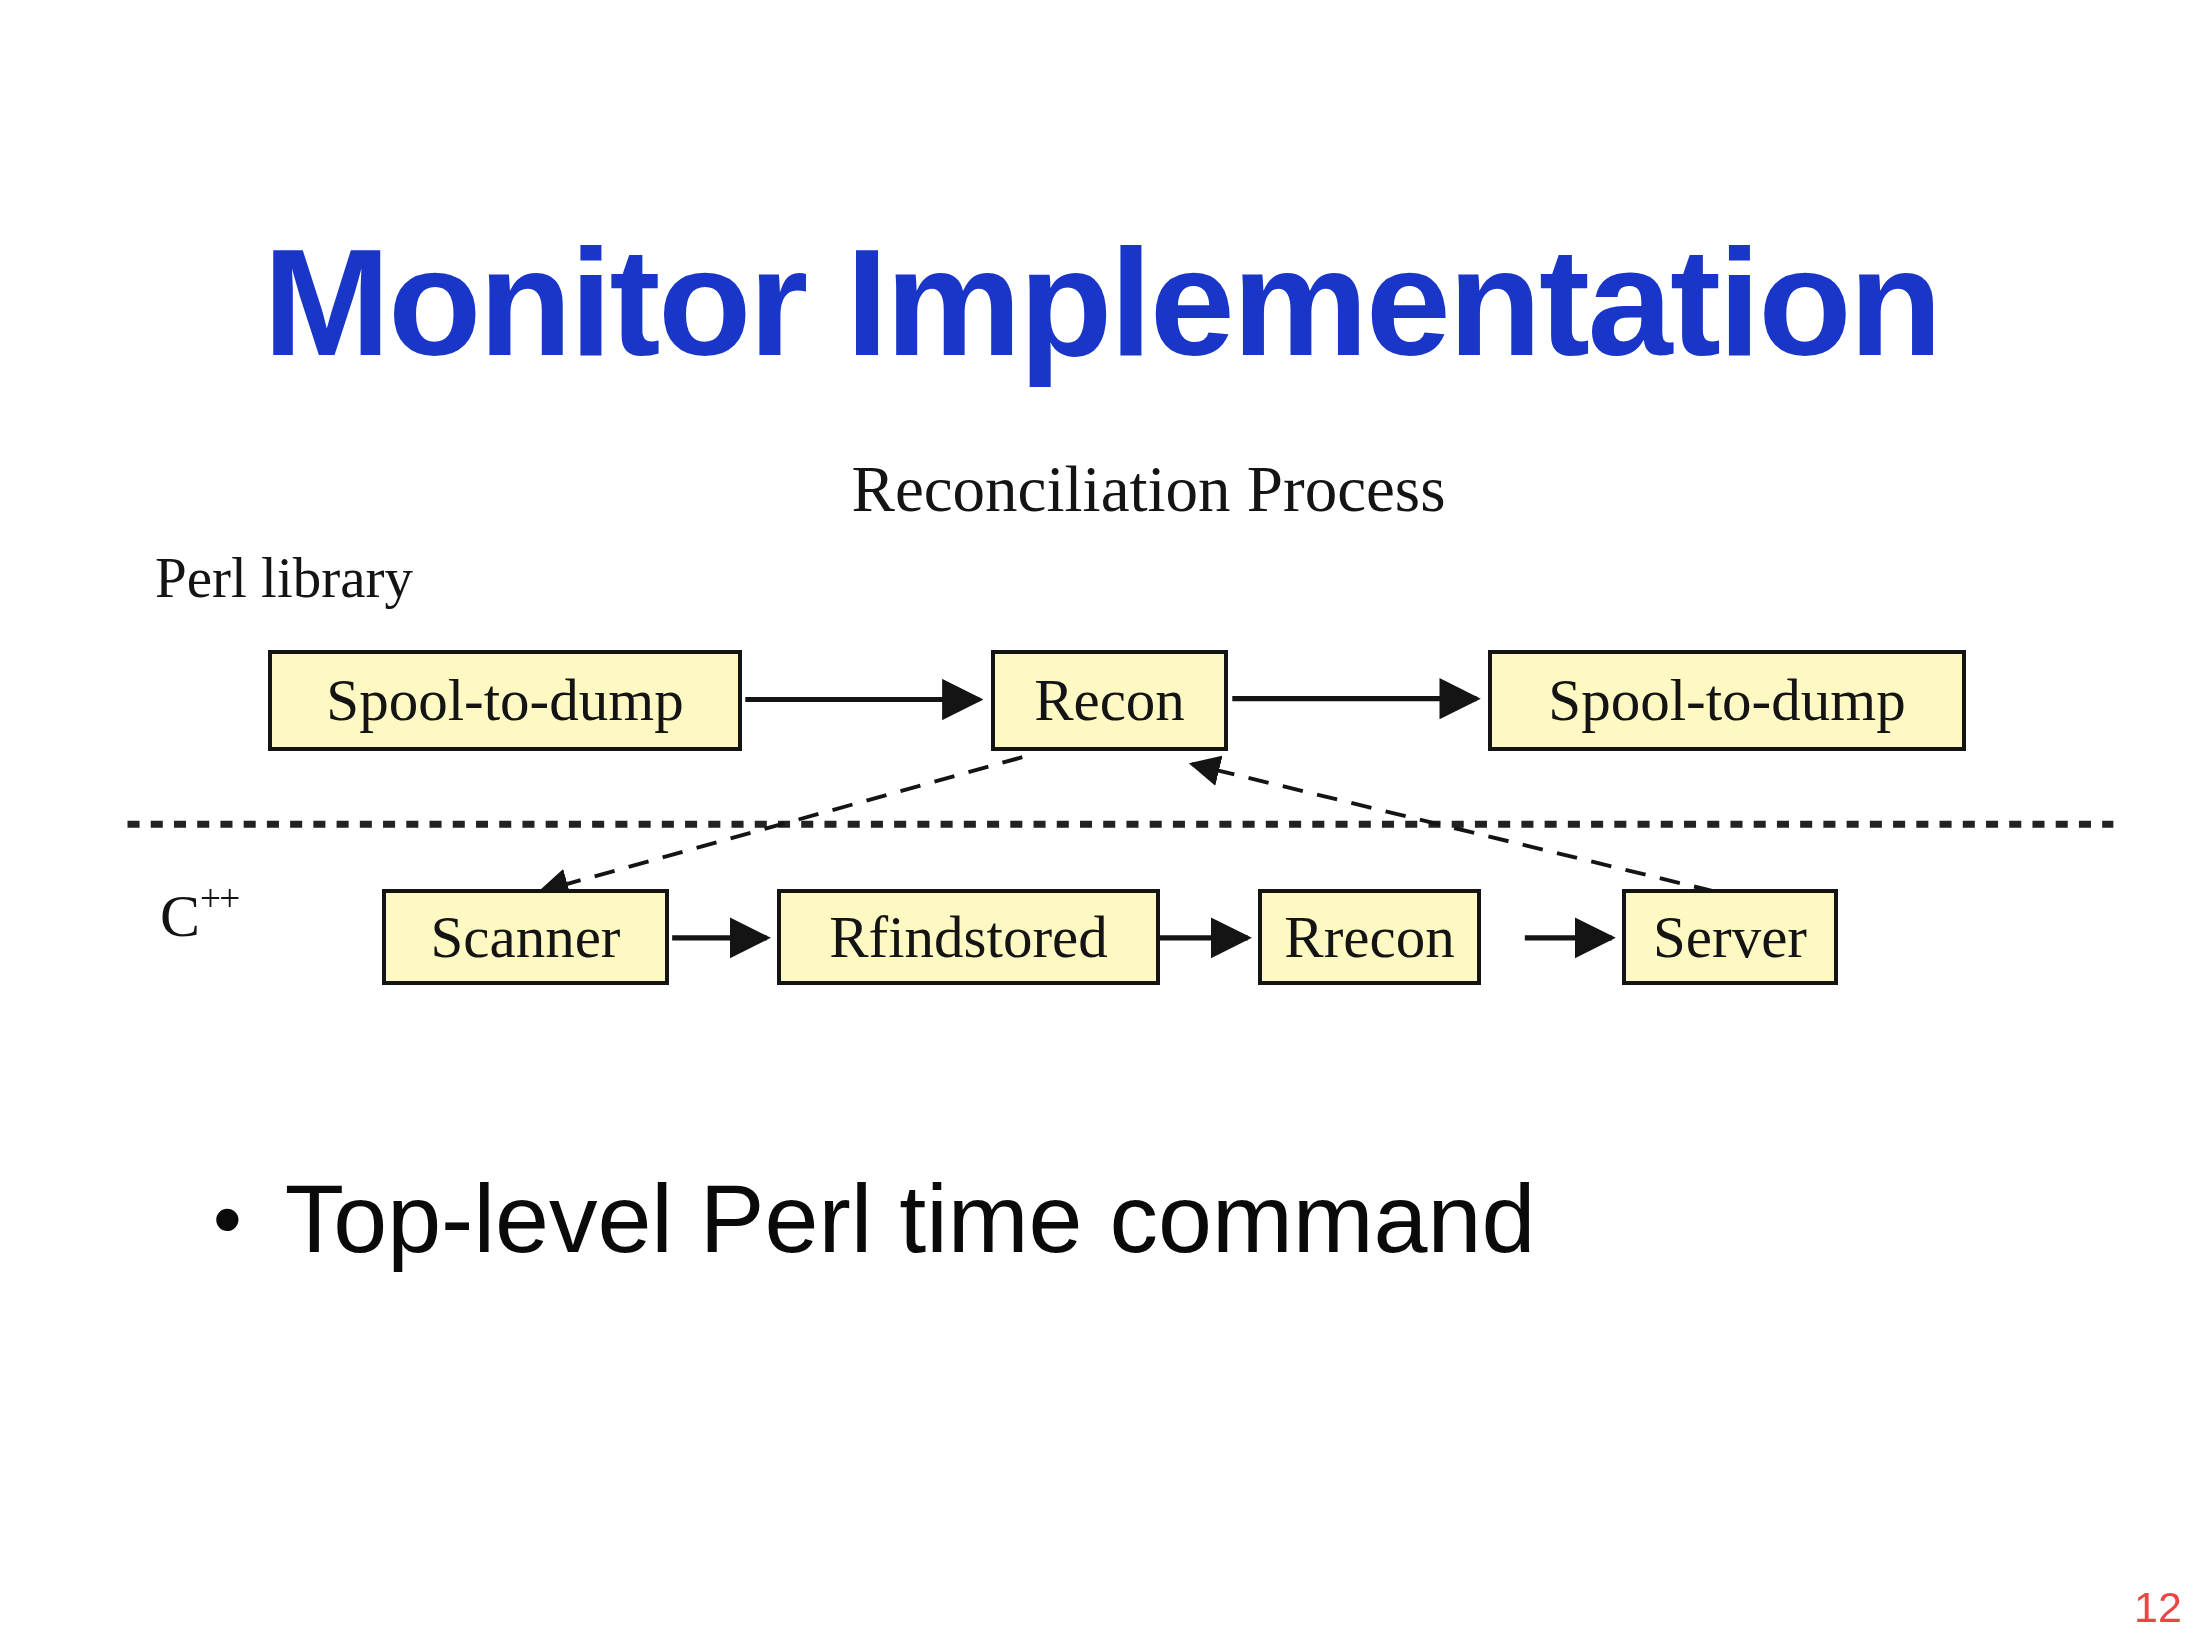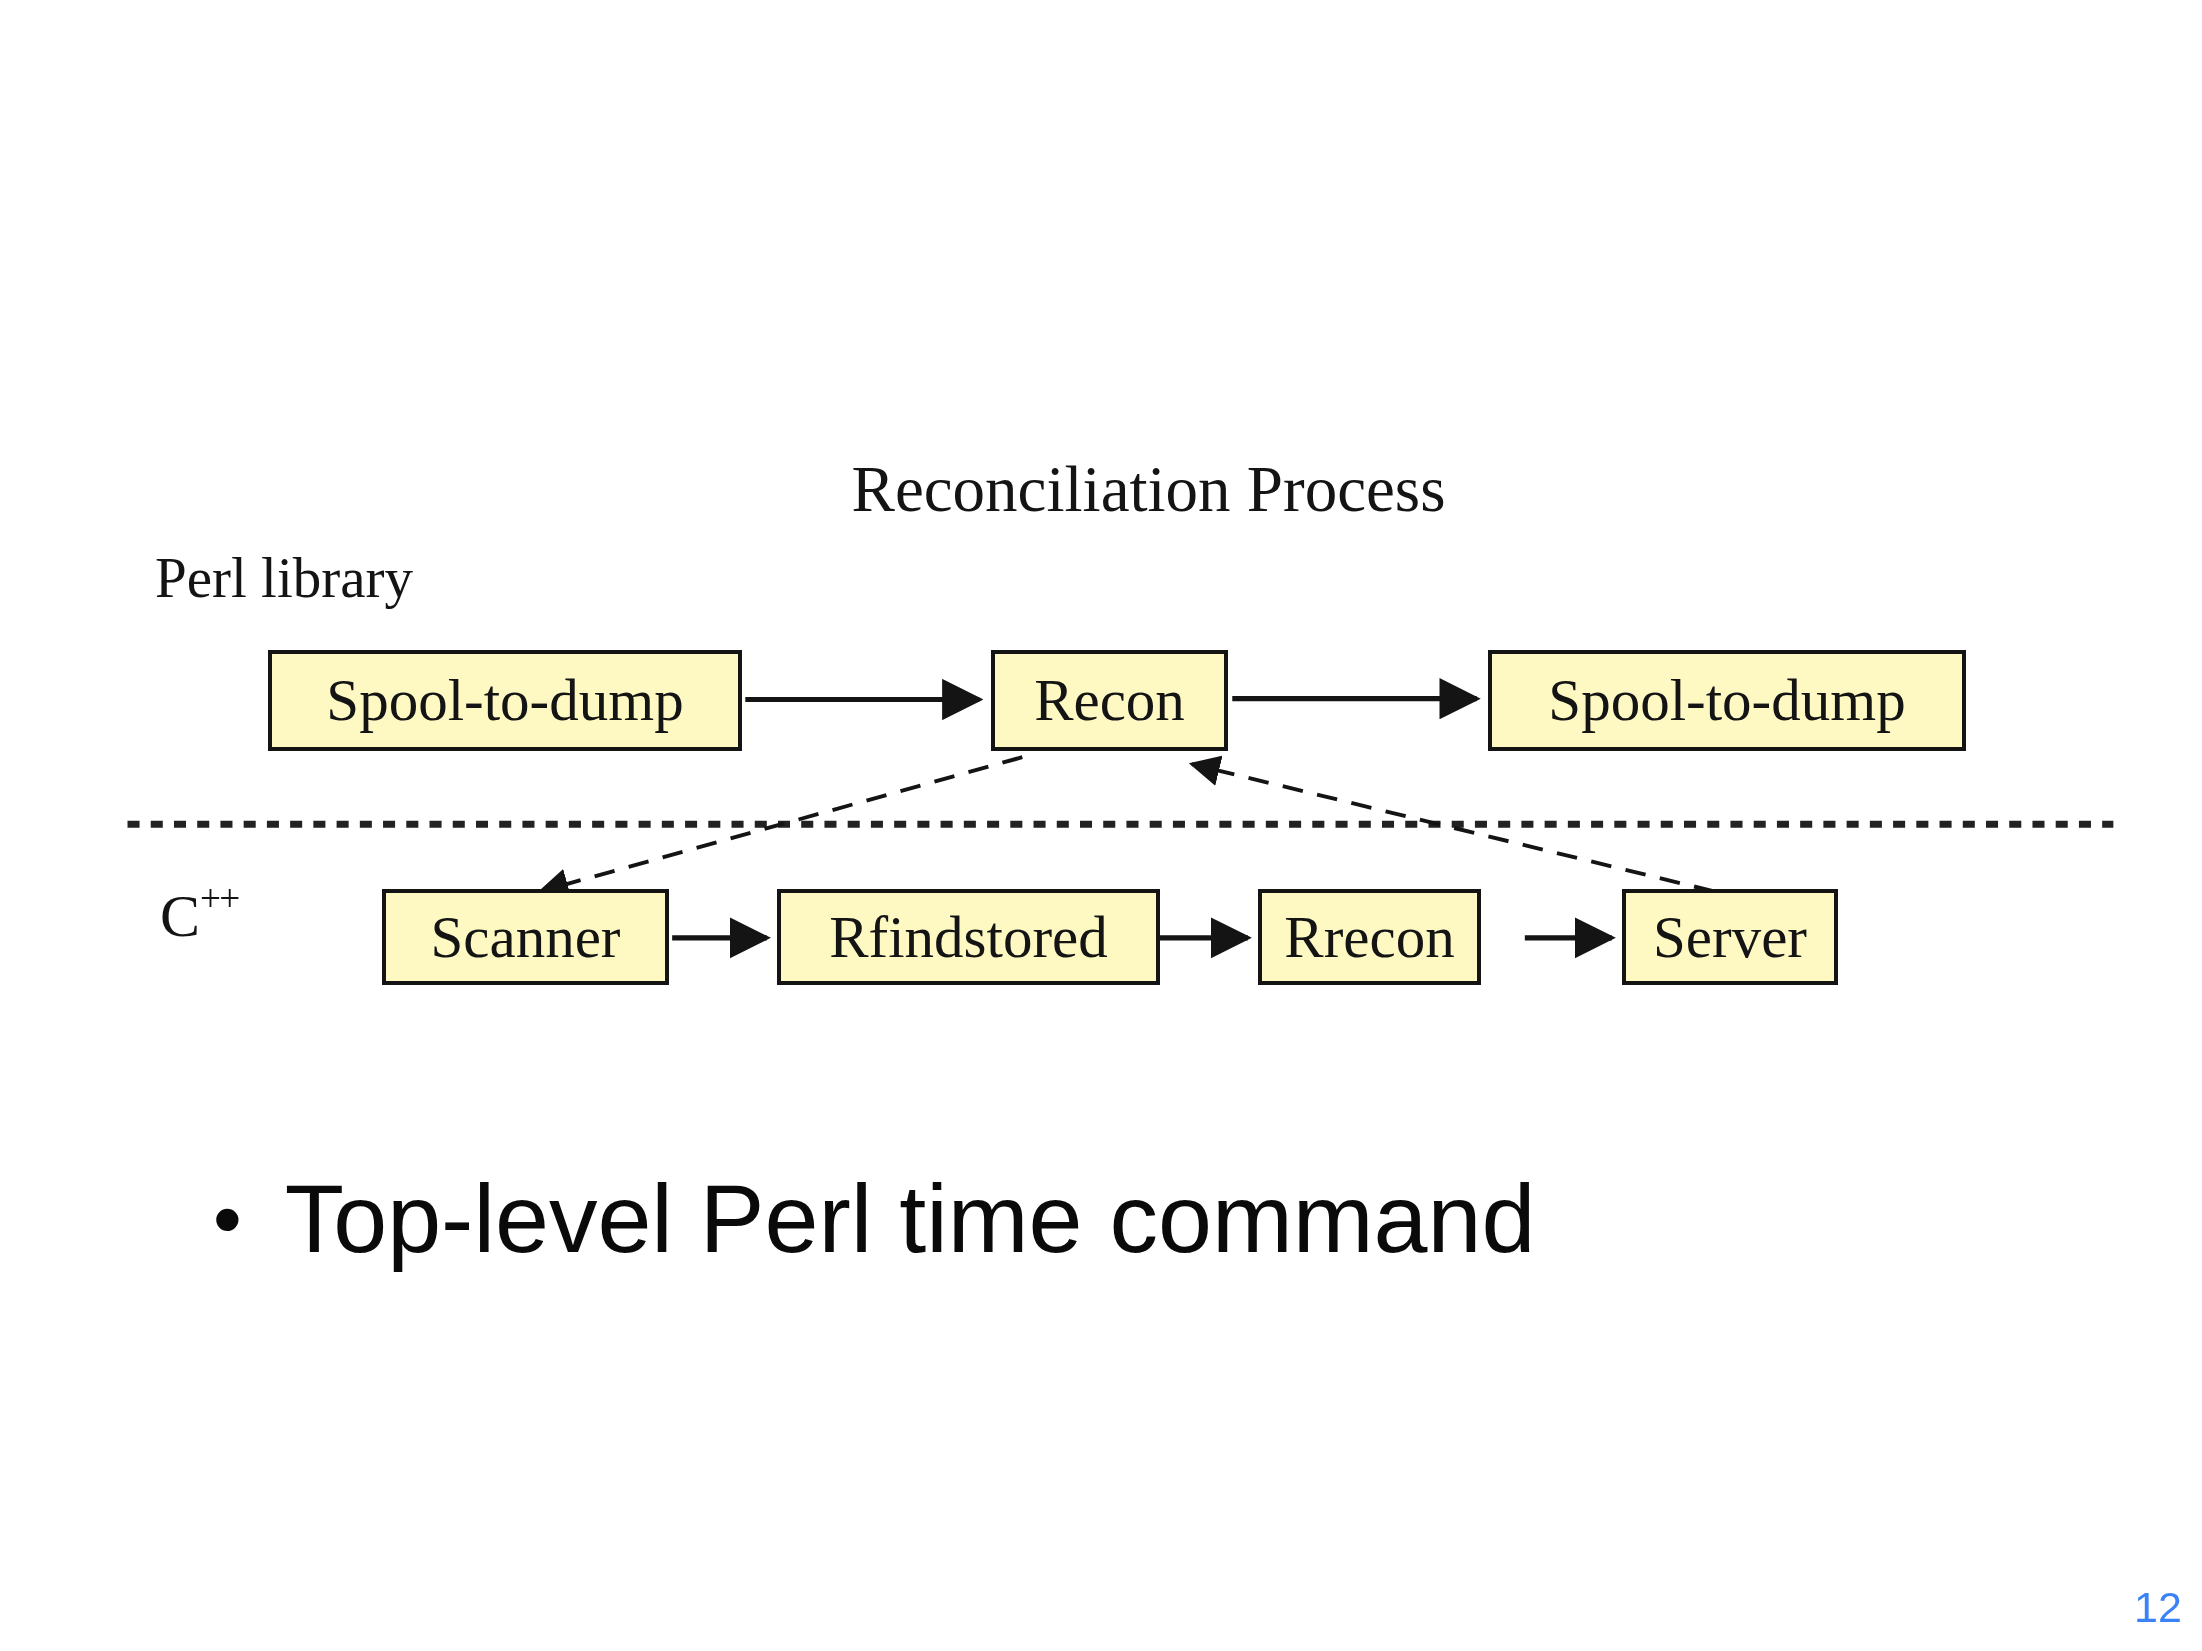--- a/index.html
+++ b/index.html
@@ -120,28 +120,29 @@
   }
 
   
   .page-number {
     position: absolute;
     left: 2134px;
     top: 1586px;
     font-family: "Liberation Sans", sans-serif;
     font-size: 43px;
     line-height: 1;
-    color: #3b82f6;
+    color: #ef4444;
   }
 </style>
 </head>
 <body>
 
 <div class="slide">
 
+  <div class="slide-title" style="color: rgb(26, 54, 201);">Monitor Implementation</div>
 
   <div class="diagram-subtitle">Reconciliation Process</div>
 
   <div class="label-perl">Perl library</div>
 
   <div class="label-cpp">
     <span>C</span><sup>++</sup>
   </div>
 
   <svg class="arrows-svg" viewBox="0 0 2560 1920">

